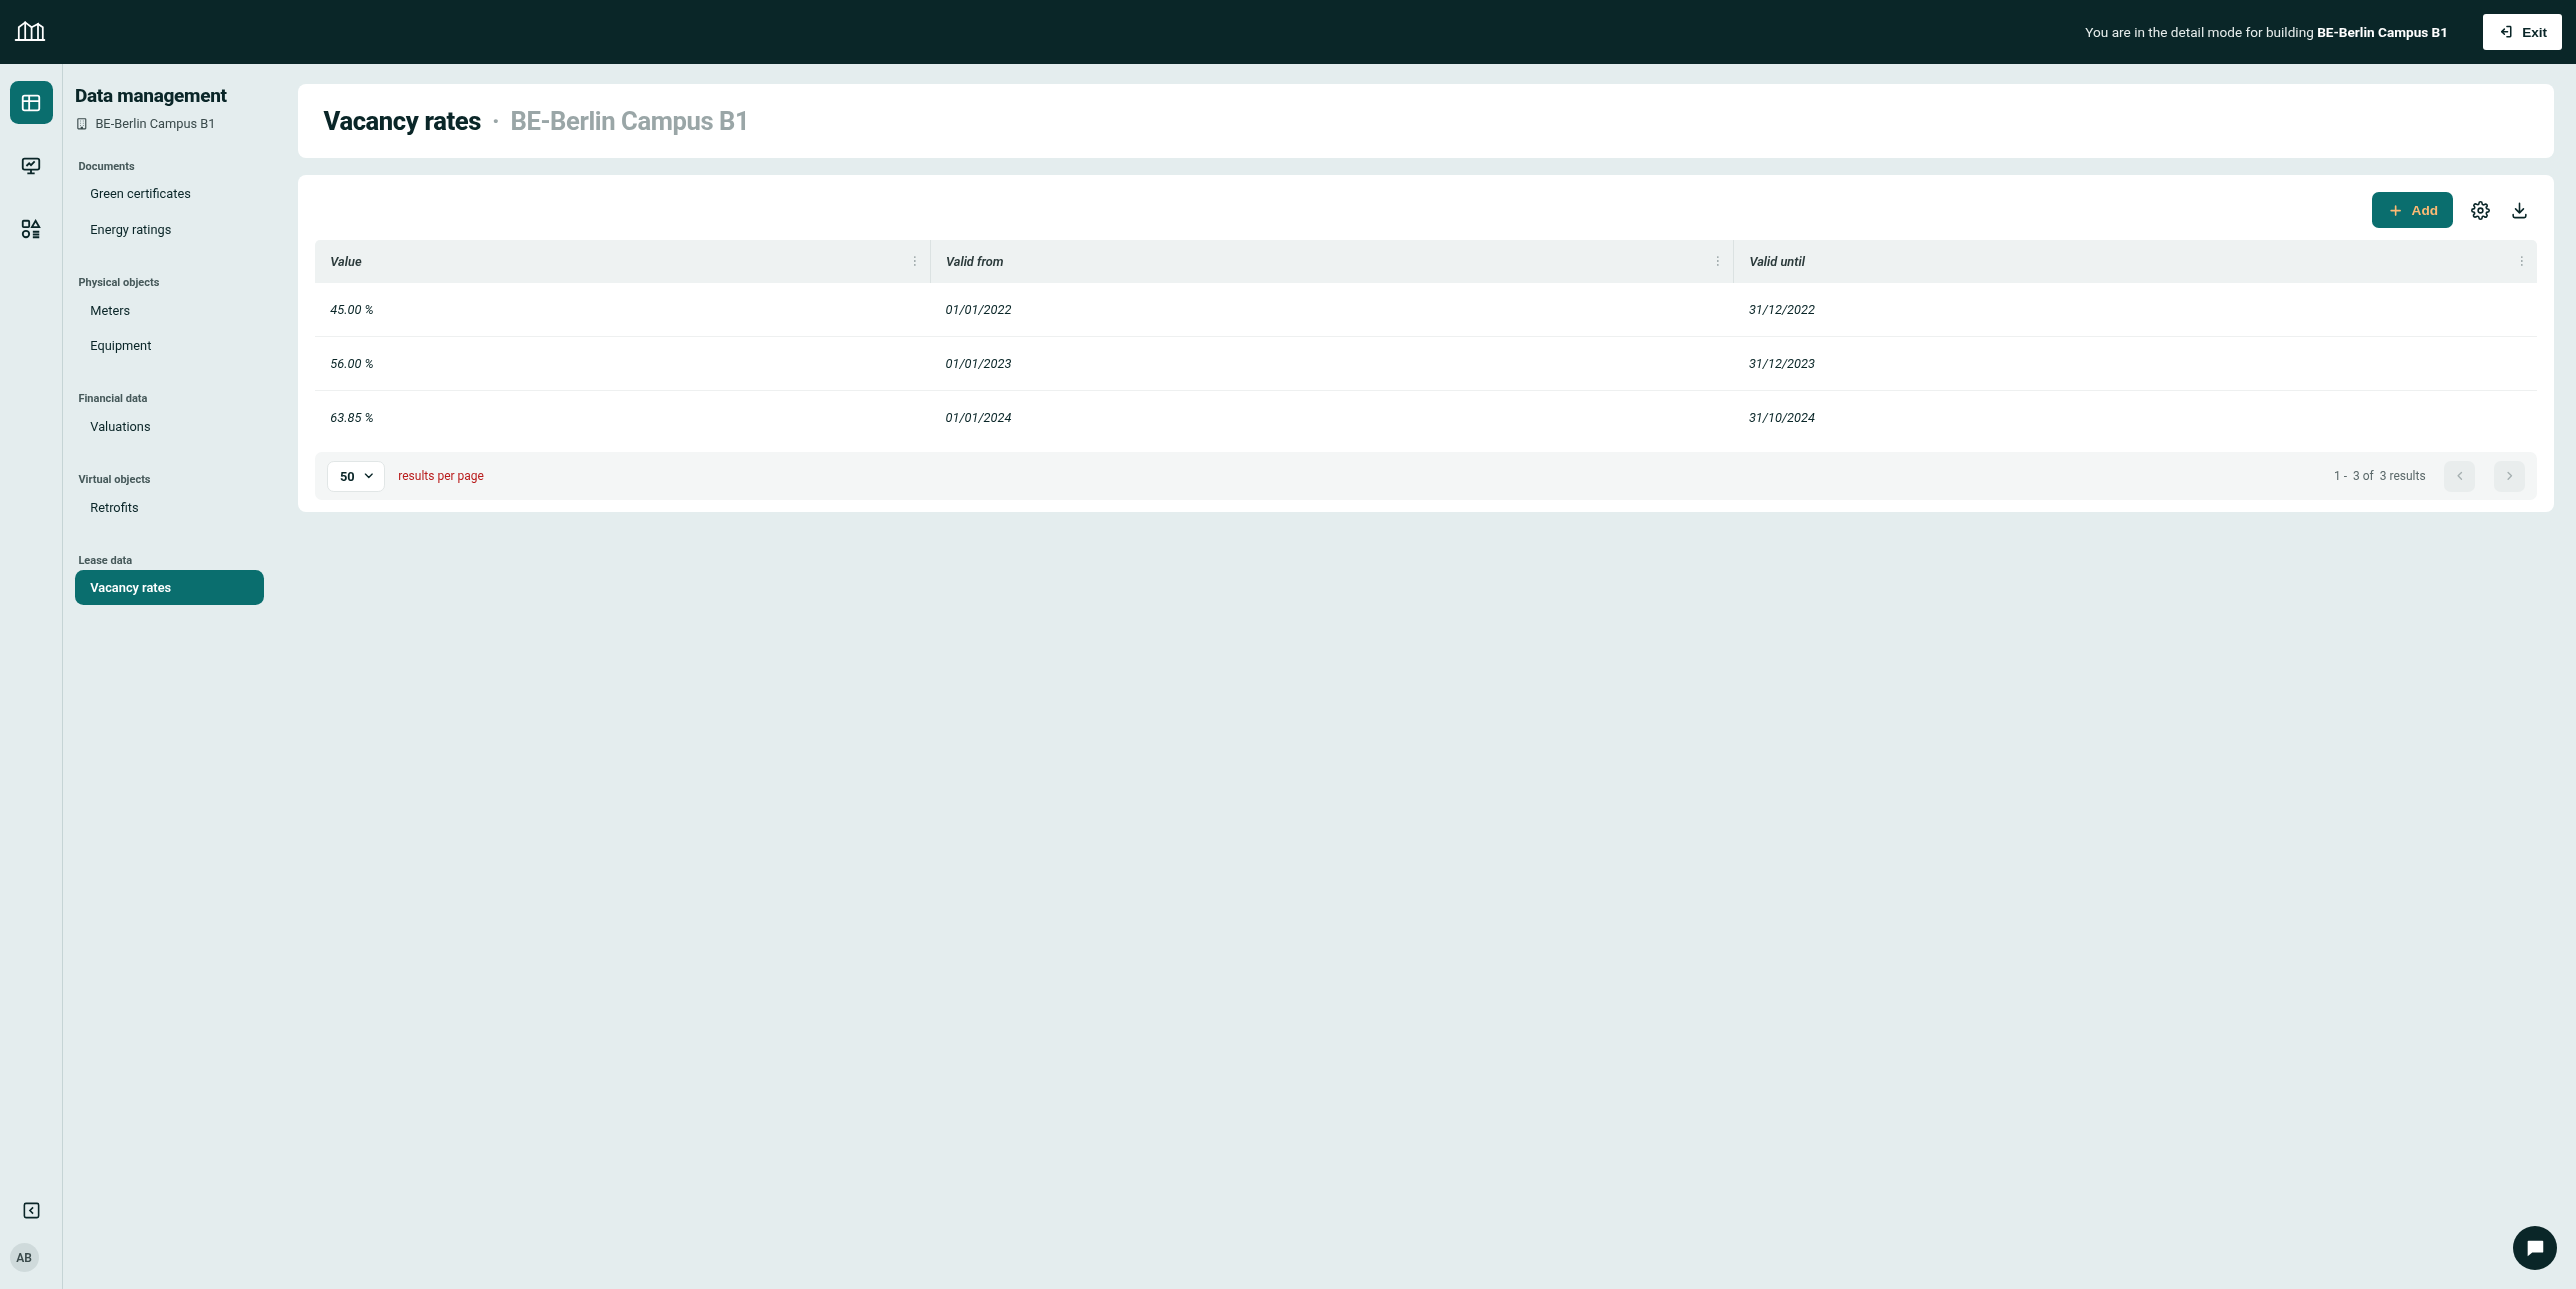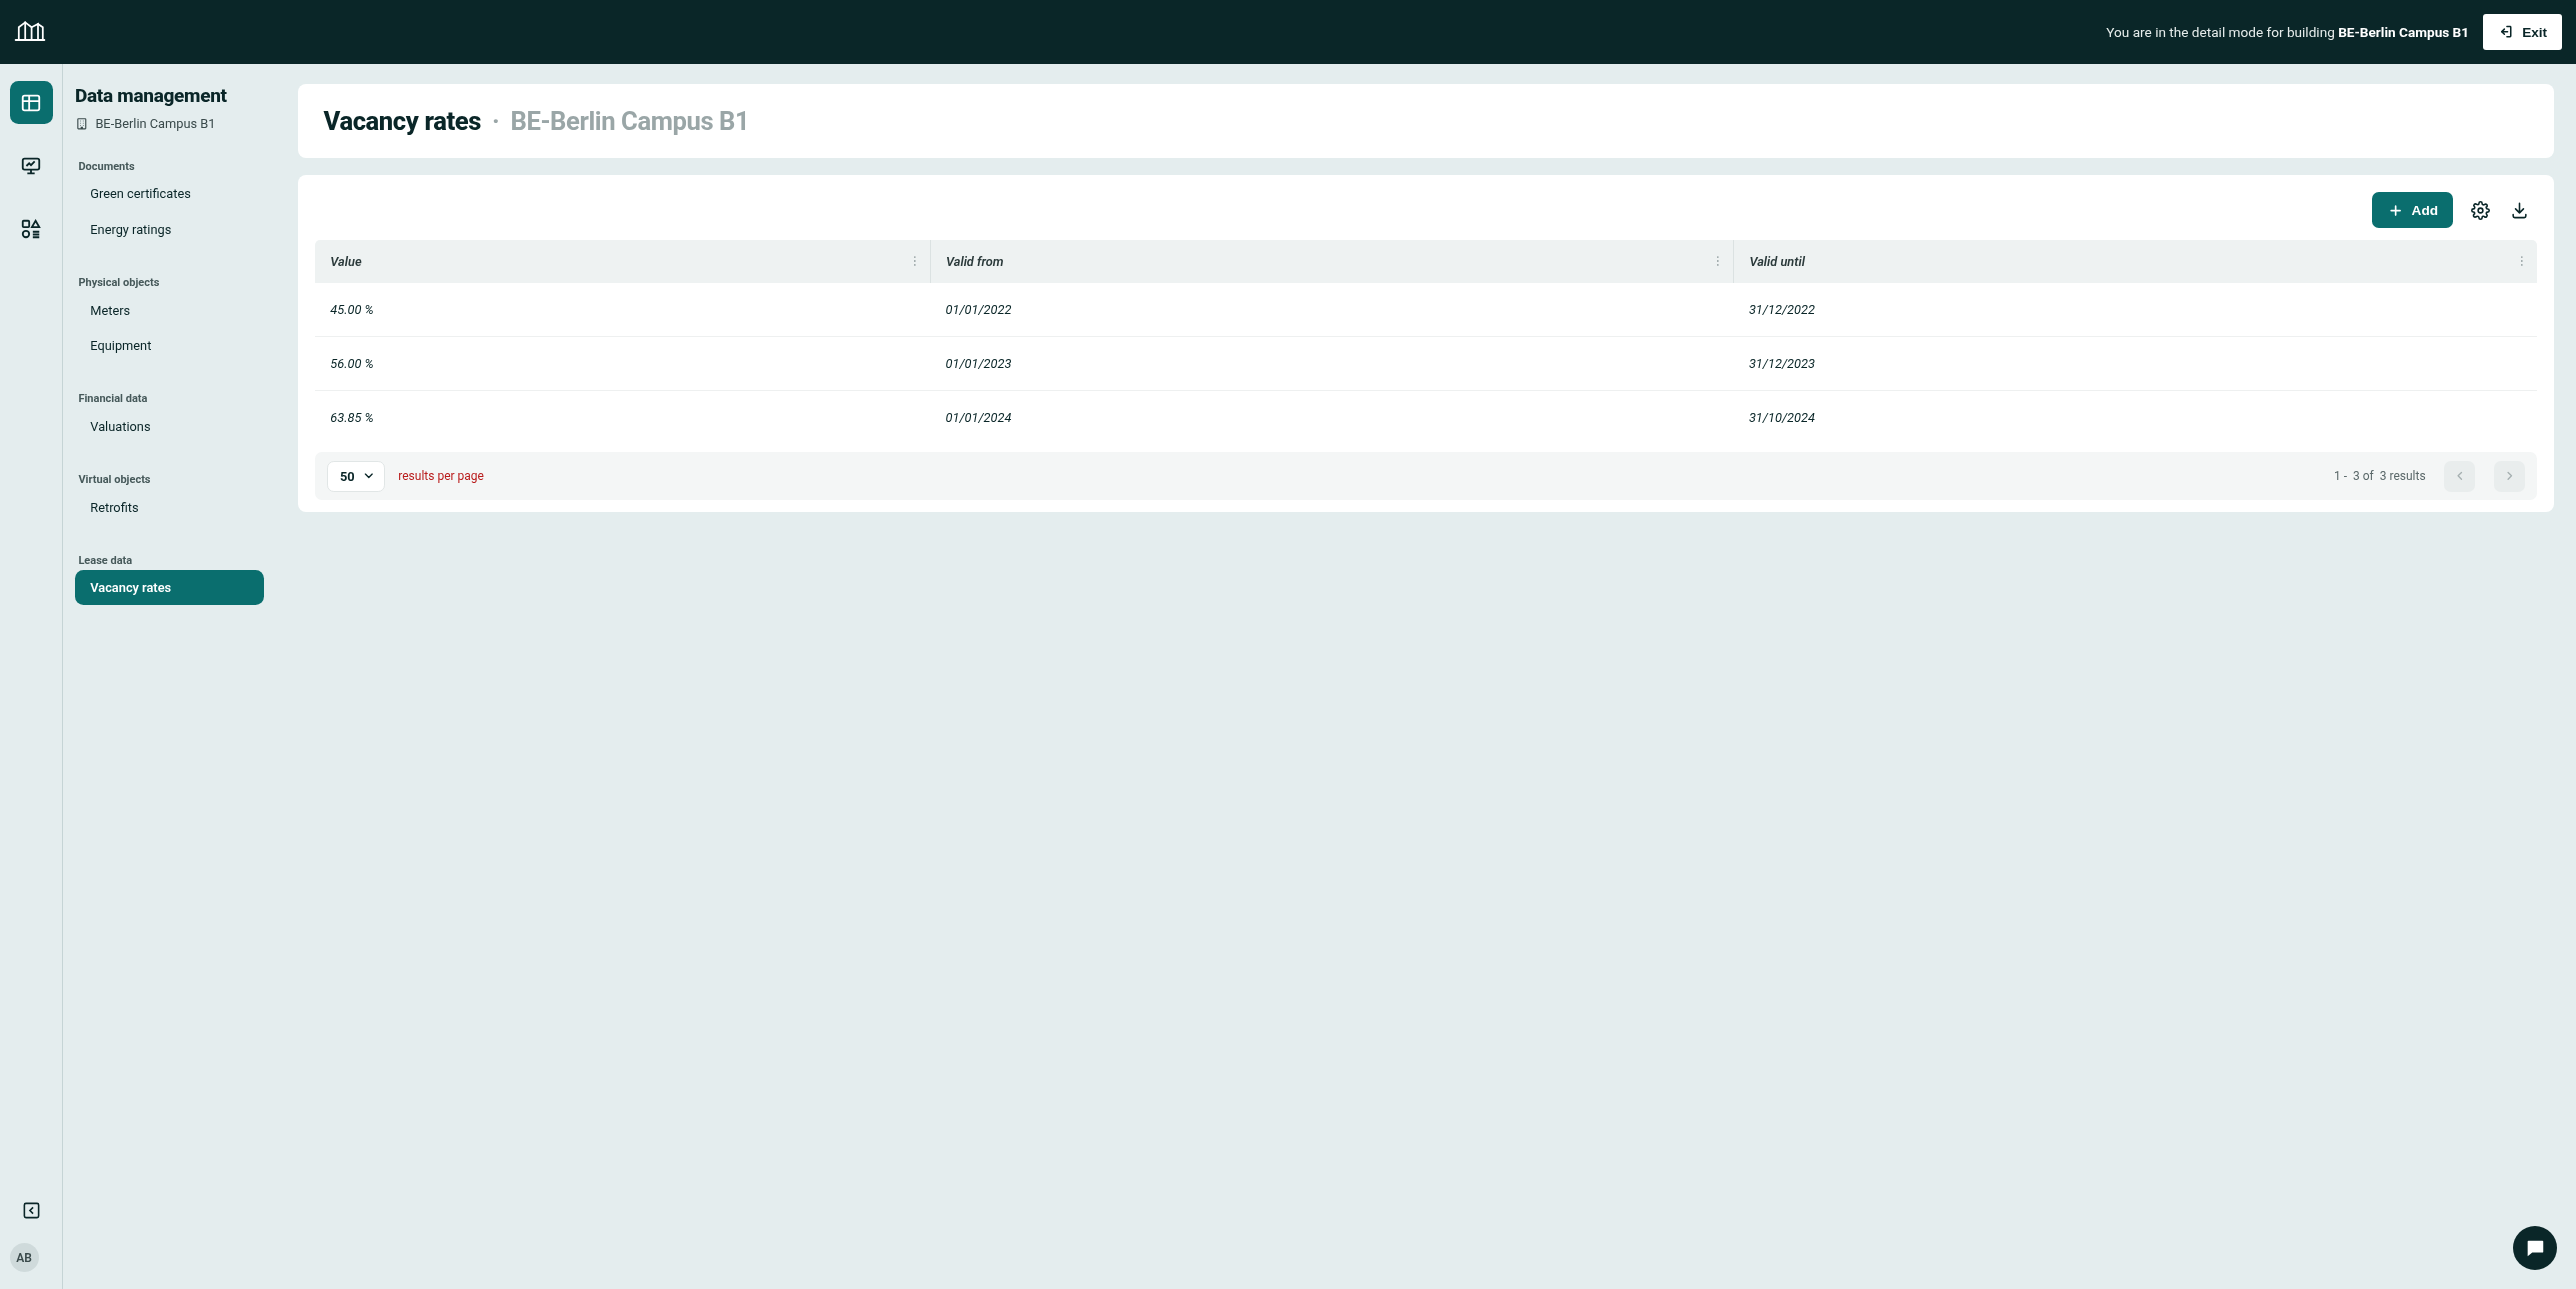--- a/index.html
+++ b/index.html
@@ -19,21 +19,21 @@
     align-items: center;
     padding: 0 13.6px;
     color: #fff;
   }
   .topbar .logo {
     width: 32px; height: 32px;
     display:flex; align-items:center; justify-content:center;
     color:#fff;
   }
   .topbar-spacer { flex: 1; }
-  .topbar-msg { font-size: 13.6px; color:#e6eceb; margin-right: 14px; }
+  .topbar-msg { font-size: 13.6px; color:#e6eceb; margin-right: 35px; }
   .topbar-msg strong { color:#fff; font-weight:700; }
   .exit-btn {
     background:#fff; color:#0a2628; border:none; border-radius:3px;
     height:36px; padding:0 15.3px; display:flex; align-items:center; gap:8.5px;
     font-size:13.6px; font-weight:600; cursor:pointer;
   }
 
   
   .shell { display:flex; height: calc(100% - 64px); }
 
@@ -80,21 +80,21 @@
   .card {
     background:#fff; border-radius:8px; padding:22px 25.6px;
   }
   .title-row { font-size:25.6px; font-weight:800; letter-spacing:-0.4px;}
   .title-row .sep { color:#9aa6a7; font-weight:700; padding:0 5.1px;}
   .title-row .sub { color:#9aa6a7; font-weight:700;}
 
   .table-card { margin-top:17px; padding:17px 17px 12px; }
   .toolbar { display:flex; justify-content:flex-end; align-items:center; gap:15.3px; padding:0 5.1px 12px;}
   .add-btn {
-    background:#0a6e6e; color:#ffffff; border:none; border-radius:6.8px;
+    background:#0a6e6e; color:#fdba74; border:none; border-radius:6.8px;
     height:36px; padding:0 15.3px; display:flex; align-items:center; gap:8.5px;
     font-size:13.6px; font-weight:600; cursor:pointer;
   }
   .icon-btn { width:24px; height:24px; display:flex; align-items:center; justify-content:center; cursor:pointer; color:#0a2628; }
 
   table { width:100%; border-collapse:collapse;font-style:italic; }
   thead th {
     background:#eef2f2; text-align:left; font-weight:600; font-size:12.8px; color:#2b3a3b;
     padding:13.6px 15.3px; position:relative;
   }

